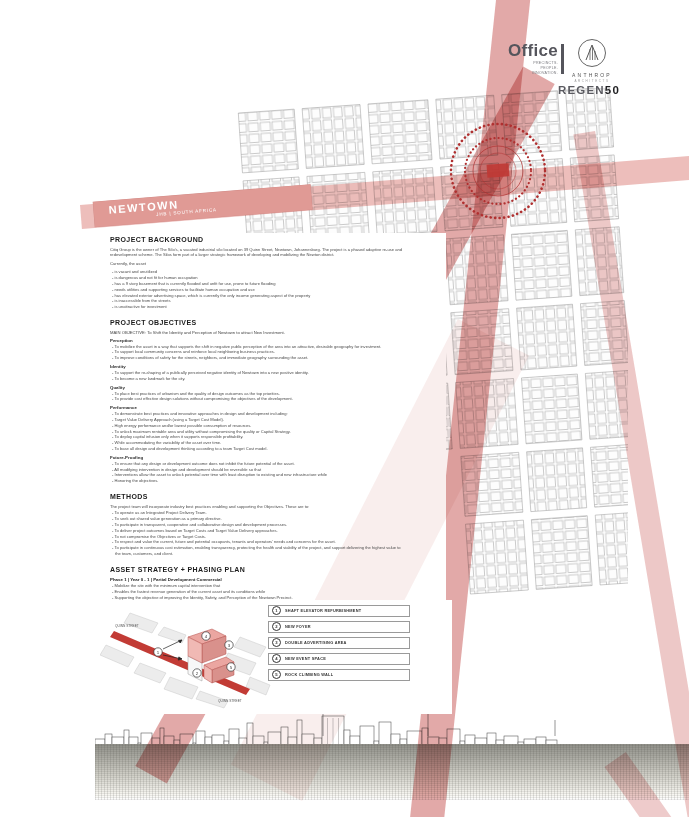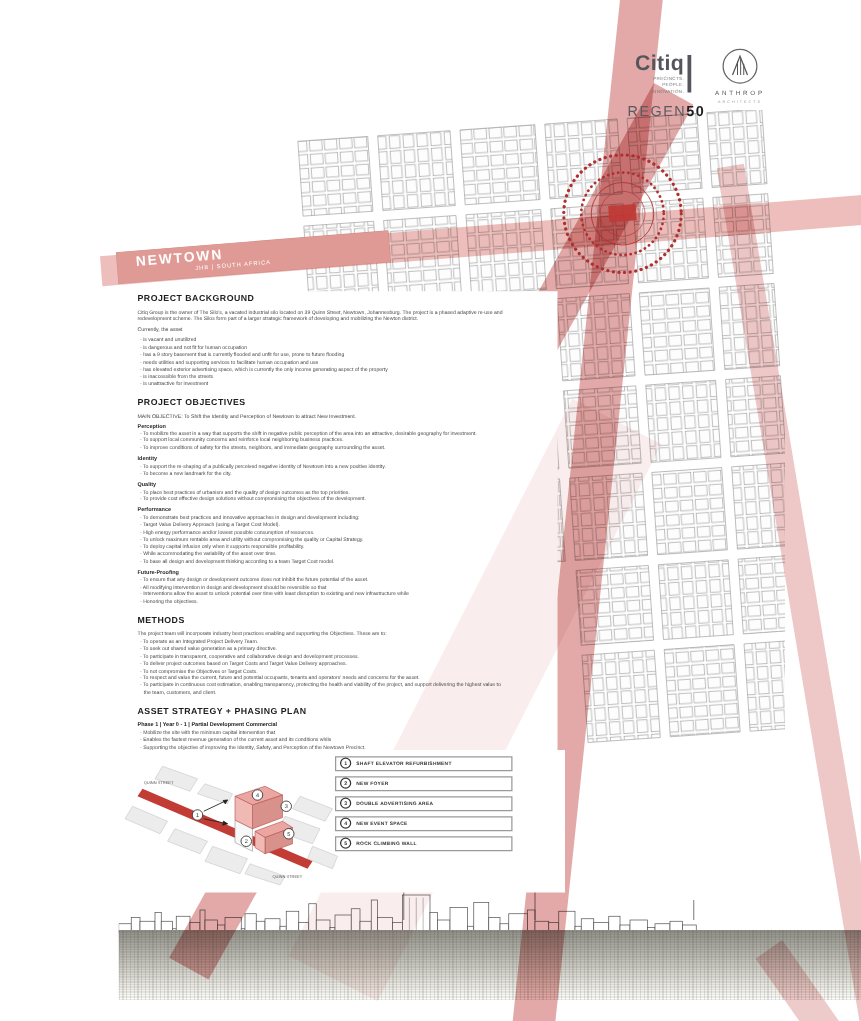--- a/index.html
+++ b/index.html
@@ -49,22 +49,22 @@
   
   .citiq{left:508px;top:42px;display:flex;align-items:stretch;gap:3px;}
   .citiq-col{display:flex;flex-direction:column;align-items:flex-end;}
   .citiq-word{font-size:17px;font-weight:bold;color:#55555c;line-height:1;letter-spacing:.3px;}
   .citiq-tag{font-size:3.6px;color:#77777d;letter-spacing:.3px;line-height:1.5;text-align:right;
       margin-top:1.5px;}
   .citiq-bar{width:2.6px;background:#55555c;margin-top:2px;height:30px;}
   .anthrop{left:566px;top:38px;width:52px;text-align:center;}
   .anthrop-word{font-size:5px;letter-spacing:2.2px;color:#555;margin-top:2px;}
   .anthrop-sub{font-size:3px;letter-spacing:1.6px;color:#9a9a9a;margin-top:.5px;}
-  .regen{left:502px;top:84px;width:118px;text-align:left;font-size:11.5px;
-      letter-spacing:1.2px;color:#5a5a60;}
+  .regen{left:502px;top:84px;width:118px;text-align:right;font-size:11.5px;
+      letter-spacing:1.2px;color:#5a5a60;font-weight:bold;}
   .regen b{color:#1f1f22;}
 
   
   .shield{left:0;top:233px;width:446px;height:372px;background:#fff;}
 
   
   .copy{left:110px;top:236px;width:292px;}
   .sec-head{font-size:7px;font-weight:bold;letter-spacing:.4px;color:#1c1c1c;margin:9px 0 3.5px;}
   .sec-head:first-child{margin-top:0;}
   .para{font-size:4.1px;line-height:1.45;color:#4a4a4a;text-align:justify;}
@@ -222,21 +222,21 @@
     <circle cx="58" cy="57" r="18" fill="none" stroke="#b03030" stroke-width="0.5"></circle>
     <rect x="47" y="50" width="22" height="13" fill="#bf3a35" opacity="0.92" transform="rotate(-4 58 57)"></rect>
   </svg>
 
   <div class="abs z4 shield"></div>
   <div class="band band-faint z5"></div>
 
 
   <div class="abs z6 citiq">
     <div class="citiq-col">
-      <div class="citiq-word">Citiq</div>
+      <div class="citiq-word">Office</div>
       <div class="citiq-tag">
         <div>PRECINCTS.</div>
         <div>PEOPLE.</div>
         <div>INNOVATION.</div>
       </div>
     </div>
     <div class="citiq-bar"></div>
   </div>
 
   <div class="abs z6 anthrop">

